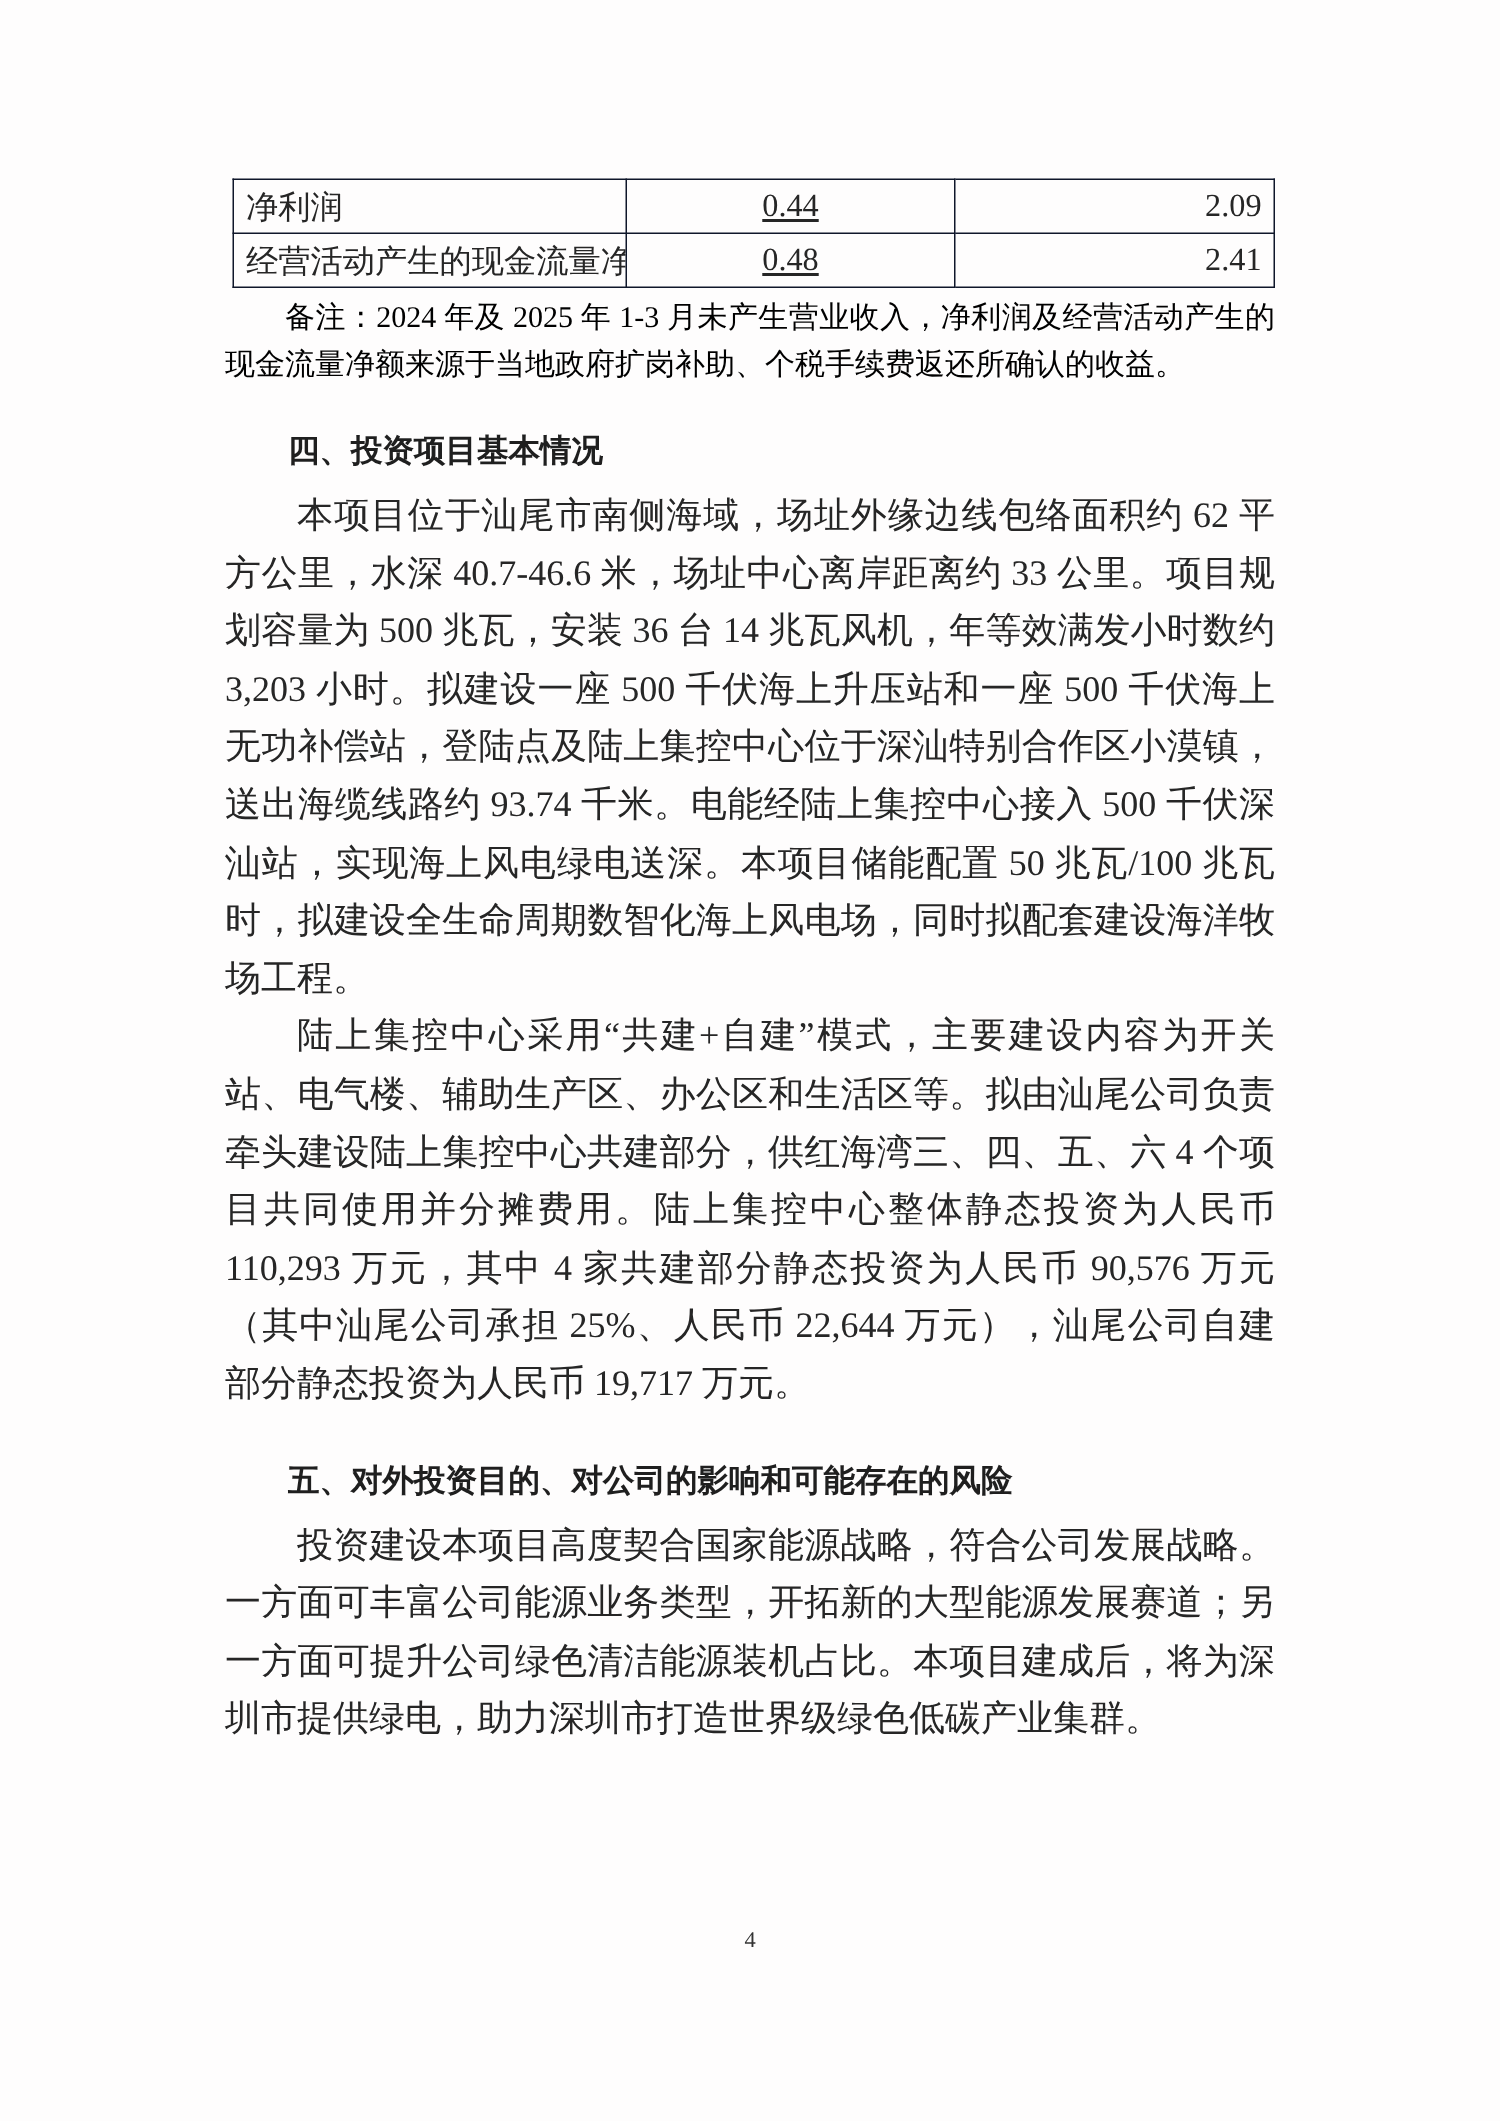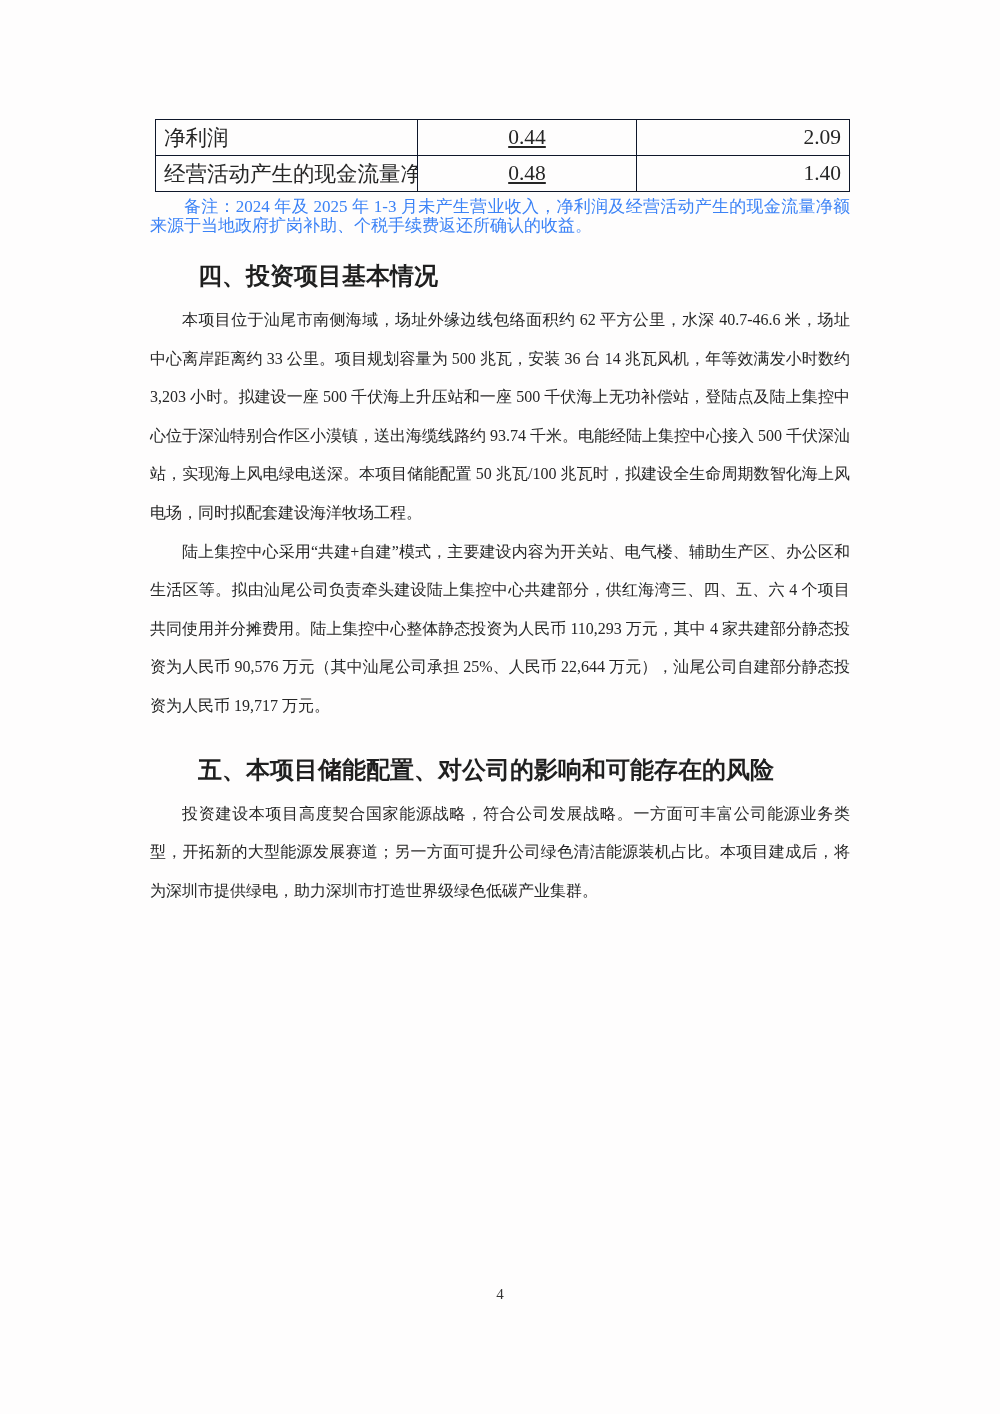--- a/index.html
+++ b/index.html
@@ -32,38 +32,38 @@
     padding: 0 8px;
     vertical-align: middle;
     white-space: nowrap;
     overflow: hidden;
   }
   td.c-label { width: 262px; text-align: left; }
   td.c-mid   { width: 219px; text-align: center; padding-right: 14px; text-decoration: underline; }
   td.c-right { width: 213px; text-align: right; padding-right: 14px; }
   .note {
     margin-top: 5px;
-    font-size: 17px;
-    line-height: 19px;
+    font-size: 20px;
+    line-height: 31px;
     text-indent: 2em;
     text-align: justify;
-    color: #3b82f6;
+    color: #000000;
   }
   h3.sec {
-    font-size: 24px;
+    font-size: 21px;
     line-height: 25px;
     font-weight: bold;
     text-indent: 2em;
     margin-top: 29px;
     margin-bottom: 12px;
     color: #1f1f1f;
   }
   h3.sec-5 { margin-top: 32px; }
   p.body {
-    font-size: 16px;
+    font-size: 24px;
     line-height: 38.6px;
     text-indent: 2em;
     text-align: justify;
     margin: 0;
   }
   p.body.gap { margin-top: 4px; }
   .pageno {
     position: absolute;
     top: 1286px;
     left: 0;
@@ -82,30 +82,30 @@
     <table class="fin">
       <tbody>
         <tr>
           <td class="c-label">净利润</td>
           <td class="c-mid">0.44</td>
           <td class="c-right">2.09</td>
         </tr>
         <tr>
           <td class="c-label">经营活动产生的现金流量净额</td>
           <td class="c-mid">0.48</td>
-          <td class="c-right">1.40</td>
+          <td class="c-right">2.41</td>
         </tr>
       </tbody>
     </table>
 
     <p class="note">备注：2024 年及 2025 年 1-3 月未产生营业收入，净利润及经营活动产生的现金流量净额来源于当地政府扩岗补助、个税手续费返还所确认的收益。</p>
 
     <h3 class="sec">四、投资项目基本情况</h3>
     <p class="body">本项目位于汕尾市南侧海域，场址外缘边线包络面积约 62 平方公里，水深 40.7-46.6 米，场址中心离岸距离约 33 公里。项目规划容量为 500 兆瓦，安装 36 台 14 兆瓦风机，年等效满发小时数约 3,203 小时。拟建设一座 500 千伏海上升压站和一座 500 千伏海上无功补偿站，登陆点及陆上集控中心位于深汕特别合作区小漠镇，送出海缆线路约 93.74 千米。电能经陆上集控中心接入 500 千伏深汕站，实现海上风电绿电送深。本项目储能配置 50 兆瓦/100 兆瓦时，拟建设全生命周期数智化海上风电场，同时拟配套建设海洋牧场工程。</p>
     <p class="body">陆上集控中心采用“共建+自建”模式，主要建设内容为开关站、电气楼、辅助生产区、办公区和生活区等。拟由汕尾公司负责牵头建设陆上集控中心共建部分，供红海湾三、四、五、六 4 个项目共同使用并分摊费用。陆上集控中心整体静态投资为人民币 110,293 万元，其中 4 家共建部分静态投资为人民币 90,576 万元（其中汕尾公司承担 25%、人民币 22,644 万元），汕尾公司自建部分静态投资为人民币 19,717 万元。</p>
 
-    <h3 class="sec sec-5">五、本项目储能配置、对公司的影响和可能存在的风险</h3>
+    <h3 class="sec sec-5">五、对外投资目的、对公司的影响和可能存在的风险</h3>
     <p class="body">投资建设本项目高度契合国家能源战略，符合公司发展战略。一方面可丰富公司能源业务类型，开拓新的大型能源发展赛道；另一方面可提升公司绿色清洁能源装机占比。本项目建成后，将为深圳市提供绿电，助力深圳市打造世界级绿色低碳产业集群。</p>
 
   </div>
 
   <div class="pageno">4</div>
 </div>
 
 </body></html>

